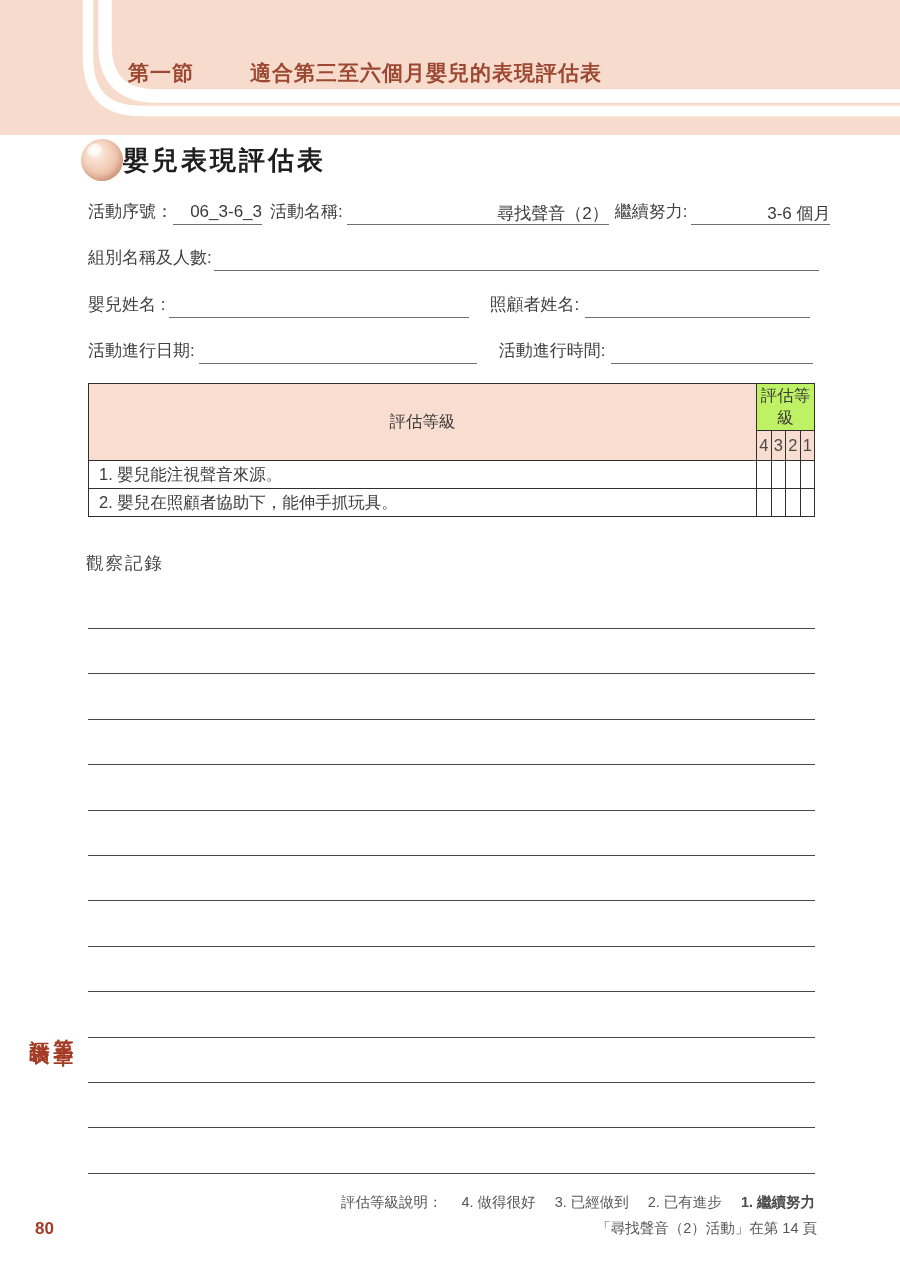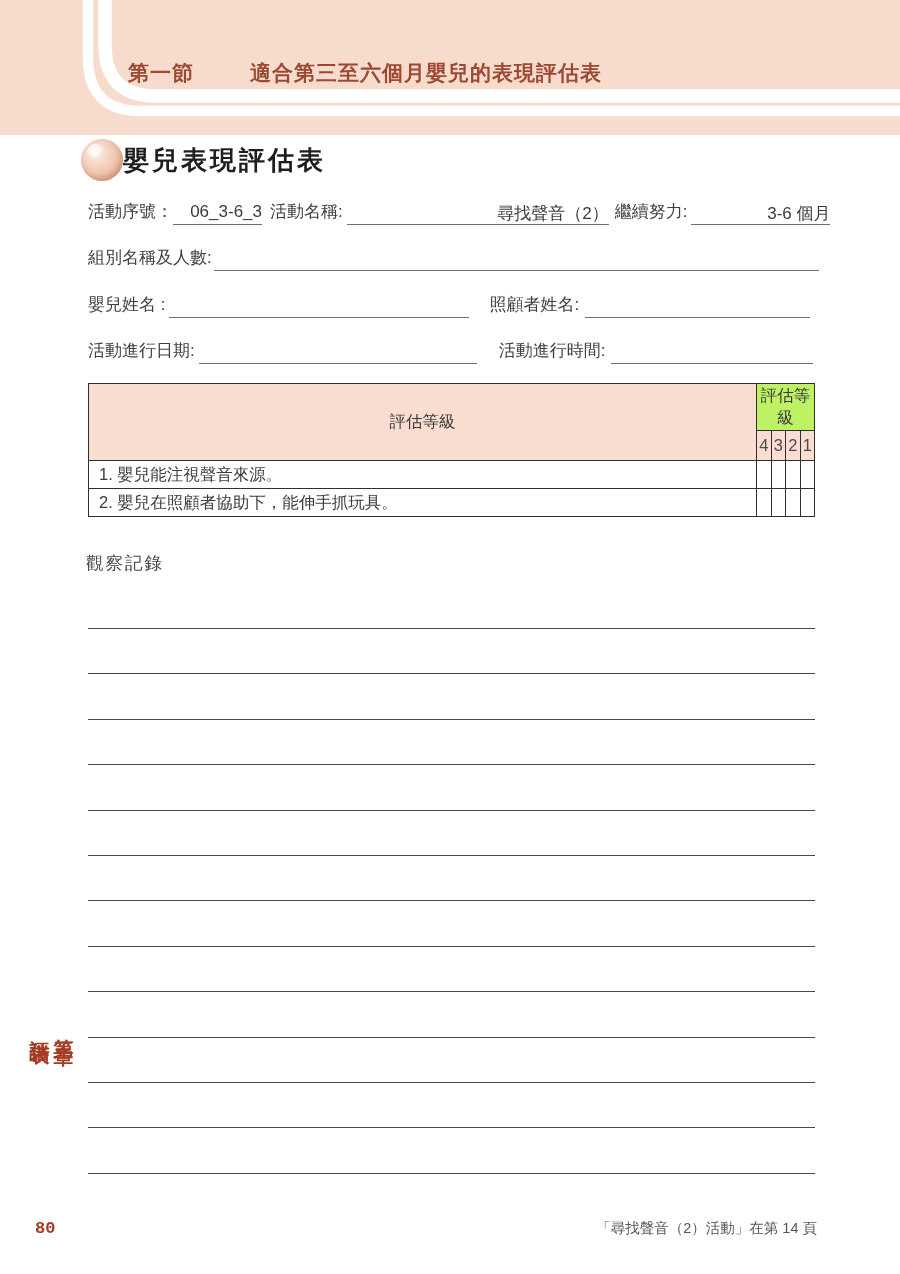--- a/index.html
+++ b/index.html
@@ -155,22 +155,29 @@
       <div class="ruled-line" style="top: 855px;"></div>
       <div class="ruled-line" style="top: 900.4px;"></div>
       <div class="ruled-line" style="top: 945.8px;"></div>
       <div class="ruled-line" style="top: 991.2px;"></div>
       <div class="ruled-line" style="top: 1036.6px;"></div>
       <div class="ruled-line" style="top: 1082px;"></div>
       <div class="ruled-line" style="top: 1127.4px;"></div>
       <div class="ruled-line" style="top: 1172.8px;"></div>
     </div>
 
+  <div class="legend-row">
+    <span>評估等級說明：</span>
+    <span class="legend-item">4. 做得很好</span>
+    <span class="legend-item">3. 已經做到</span>
+    <span class="legend-item">2. 已有進步</span>
+    <span class="legend-item emph">1. 繼續努力</span>
+  </div>
   <div class="footnote">「尋找聲音（2）活動」在第 14 頁</div>
 
   <div class="side-tab" style="color:#a43b24;">
     <span>第三章</span>
     <span class="gap"></span>
     <span>評估表</span>
   </div>
-  <div class="page-num" style="color:#a43b24;font-family:Liberation Mono, monospace;">80</div>
+  <div class="page-num" style="color:#a43b24;">80</div>
 
 </div>
 
 </body></html>

